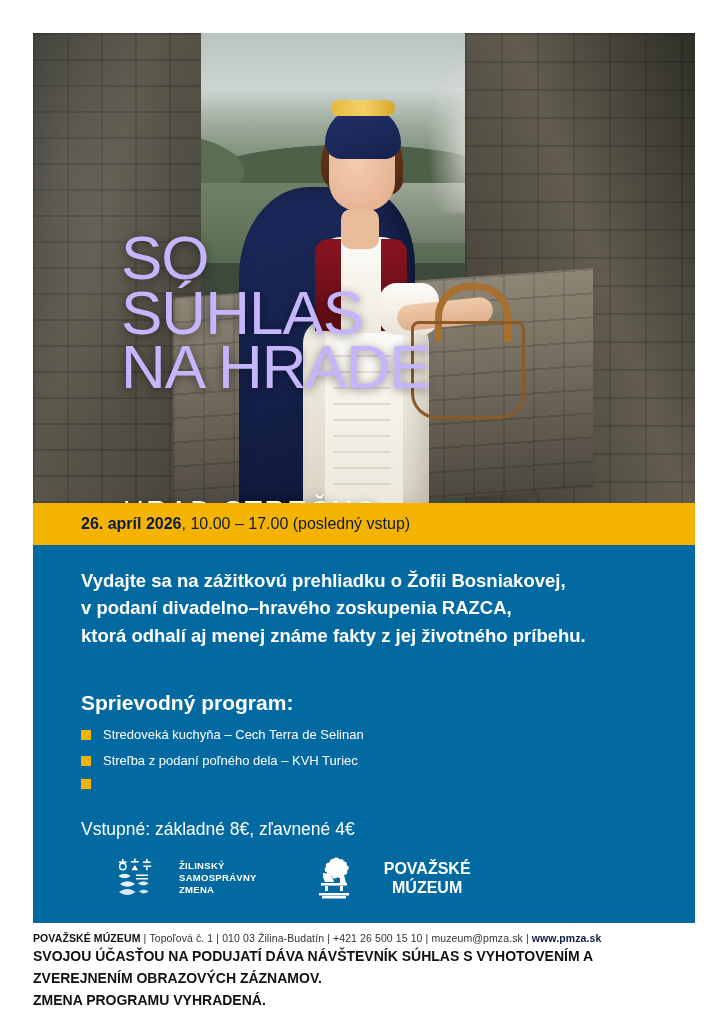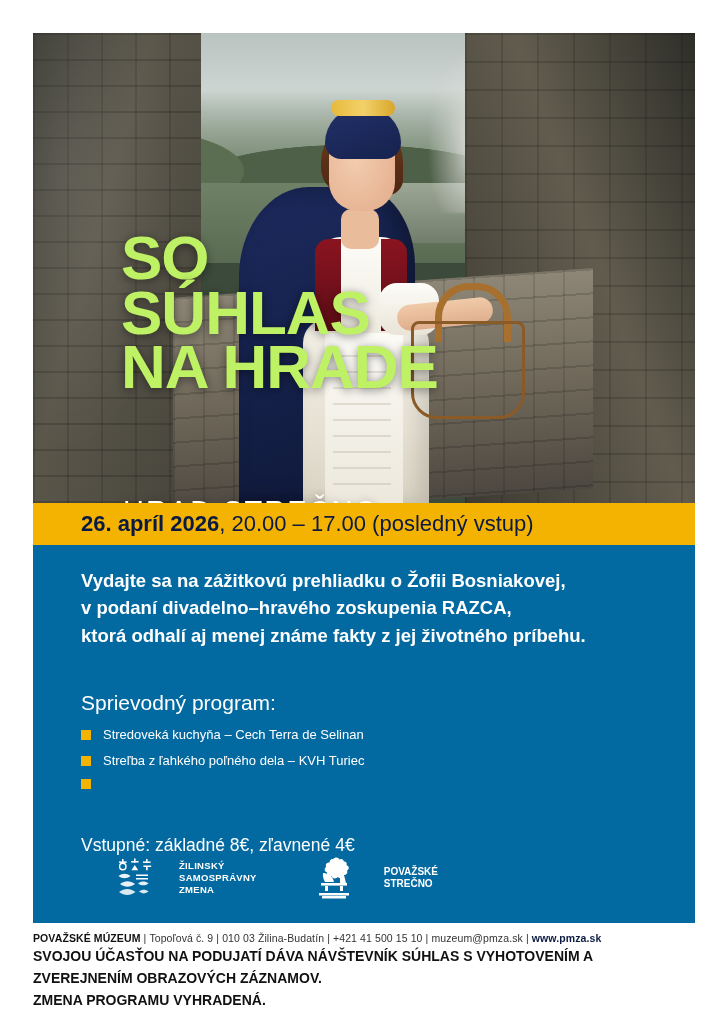--- a/index.html
+++ b/index.html
@@ -186,22 +186,22 @@
     border: 7px solid #a8702f;
     border-bottom: none;
     border-radius: 34px 34px 0 0;
     background: transparent;
   }
 
   
   .title-block {
     position: absolute;
     left: 88px; top: 198px;
-    color: #bef264;
-    font-weight: bold;
+    color: #c4b5fd;
+    font-weight: normal;
     letter-spacing: -1px;
     text-shadow: 0 2px 10px rgba(0,0,0,.45);
     line-height: .88;
   }
   .title-line { font-size: 62px; display: block; white-space: nowrap; }
   .subtitle {
     position: absolute;
     left: 90px; top: 462px;
     color: #ffffff;
     font-size: 29px;
@@ -212,21 +212,21 @@
   
   .date-bar {
     position: absolute;
     left: 33px; top: 503px; width: 662px; height: 42px;
     background: #f5b301;
     color: #0b1a42;
     display: flex;
     align-items: center;
     padding-left: 48px;
     box-sizing: border-box;
-    font-size: 22px;
+    font-size: 16px;
   }
   .date-bar .strong { font-weight: bold; }
 
   
   .body-panel {
     position: absolute;
     left: 33px; top: 545px; width: 662px; height: 378px;
     background: #0369a1;
     color: #ffffff;
     box-sizing: border-box;
@@ -234,40 +234,40 @@
   }
   .lead {
     font-size: 18.5px;
     line-height: 1.48;
     font-weight: bold;
     margin: 0 0 0 0;
   }
   .lead div { white-space: nowrap; }
   .prog-title {
     font-size: 21px;
-    font-weight: normal;
+    font-weight: bold;
     margin: 42px 0 12px 0;
   }
   .prog-list { list-style: none; margin: 0; padding: 0; }
   .prog-list li {
     font-size: 13px;
     margin-bottom: 11px;
     display: flex;
     align-items: center;
   }
   .bullet {
     width: 10px; height: 10px;
     background: #f5b301;
     display: inline-block;
     margin-right: 12px;
     flex: 0 0 auto;
   }
   .price {
     font-size: 17.5px;
-    margin-top: 46px;
+    margin-top: 30px;
   }
 
   
   .logos {
     position: absolute;
     left: 81px; bottom: 22px;
     display: flex;
     align-items: center;
     gap: 52px;
   }
@@ -279,21 +279,21 @@
   .crest svg { display: block; }
   .logo-text {
     color: #ffffff;
     font-size: 9.5px;
     font-weight: bold;
     line-height: 1.28;
     letter-spacing: .3px;
   }
   .logo-text span { display: block; }
   .pm-mark { width: 50px; height: 46px; }
-  .pm-text { color: #ffffff; font-size: 10px; font-weight: bold; line-height: 1.2; }
+  .pm-text { color: #ffffff; font-size: 16px; font-weight: bold; line-height: 1.2; text-align: center; }
 
   
   .footer {
     position: absolute;
     left: 33px; top: 930px; width: 662px;
     color: #111111;
     font-size: 10.5px;
     line-height: 1.55;
   }
   .footer .row1 { font-weight: bold; letter-spacing: .1px; }
@@ -336,39 +336,39 @@
     <div class="title-block">
       <span class="title-line">SO</span>
       <span class="title-line">SÚHLAS</span>
       <span class="title-line">NA HRADE</span>
     </div>
     <div class="subtitle">HRAD STREČNO</div>
   </div>
 
   <div class="date-bar">
     <span class="strong">26. apríl 2026</span>
-    <span>, 20.00 – 17.00 (posledný vstup)</span>
+    <span>, 10.00 – 17.00 (posledný vstup)</span>
   </div>
 
   <div class="body-panel">
     <div class="lead">
       <div>Vydajte sa na zážitkovú prehliadku o Žofii Bosniakovej,</div>
       <div>v podaní divadelno–hravého zoskupenia RAZCA,</div>
       <div>ktorá odhalí aj menej známe fakty z jej životného príbehu.</div>
     </div>
 
     <div class="prog-title">Sprievodný program:</div>
     <ul class="prog-list">
       <li>
         <span class="bullet"></span>
         <span>Stredoveká kuchyňa – Cech Terra de Selinan</span>
       </li>
       <li>
         <span class="bullet"></span>
-        <span>Streľba z ľahkého poľného dela – KVH Turiec</span>
+        <span>Streľba z podaní poľného dela – KVH Turiec</span>
       </li>
       <li>
         <span class="bullet"></span>
       </li>
     </ul>
 
     <div class="price">Vstupné: základné 8€, zľavnené 4€</div>
 
     <div class="logos">
       <div class="logo">
@@ -408,35 +408,35 @@
               <path d="M14 18 c6 0 10 4 11 9 h-9 c-1.6-2.8-2.4-5.6-2-9z"></path>
               <path d="M31 20 h4 l2 8 h-6z"></path>
               <path d="M12 28 h26 v2.6 h-26z"></path>
               <path d="M16 31 h3 v5 h-3z M31 31 h3 v5 h-3z"></path>
               <path d="M10 38 h30 v2.4 h-30z M13 41 h24 v2.4 h-24z"></path>
             </g>
           </svg>
         </div>
         <div class="pm-text">
           <div>POVAŽSKÉ</div>
-          <div>STREČNO</div>
+          <div>MÚZEUM</div>
         </div>
       </div>
     </div>
   </div>
 
   <div class="footer">
     <div class="row1">
       <span>POVAŽSKÉ MÚZEUM</span>
       <span class="sep">|</span>
-      <span class="sep">Topoľová č. 9</span>
+      <span class="sep">Topoľová č. 1</span>
       <span class="sep">|</span>
       <span class="sep">010 03 Žilina-Budatín</span>
       <span class="sep">|</span>
-      <span class="sep">+421 41 500 15 10</span>
+      <span class="sep">+421 26 500 15 10</span>
       <span class="sep">|</span>
       <span class="sep">muzeum@pmza.sk</span>
       <span class="sep">|</span>
       <span class="web">www.pmza.sk</span>
     </div>
     <div class="row2">SVOJOU ÚČASŤOU NA PODUJATÍ DÁVA NÁVŠTEVNÍK SÚHLAS S VYHOTOVENÍM A ZVEREJNENÍM OBRAZOVÝCH ZÁZNAMOV.</div>
     <div class="row3">ZMENA PROGRAMU VYHRADENÁ.</div>
   </div>
 
 </div>

